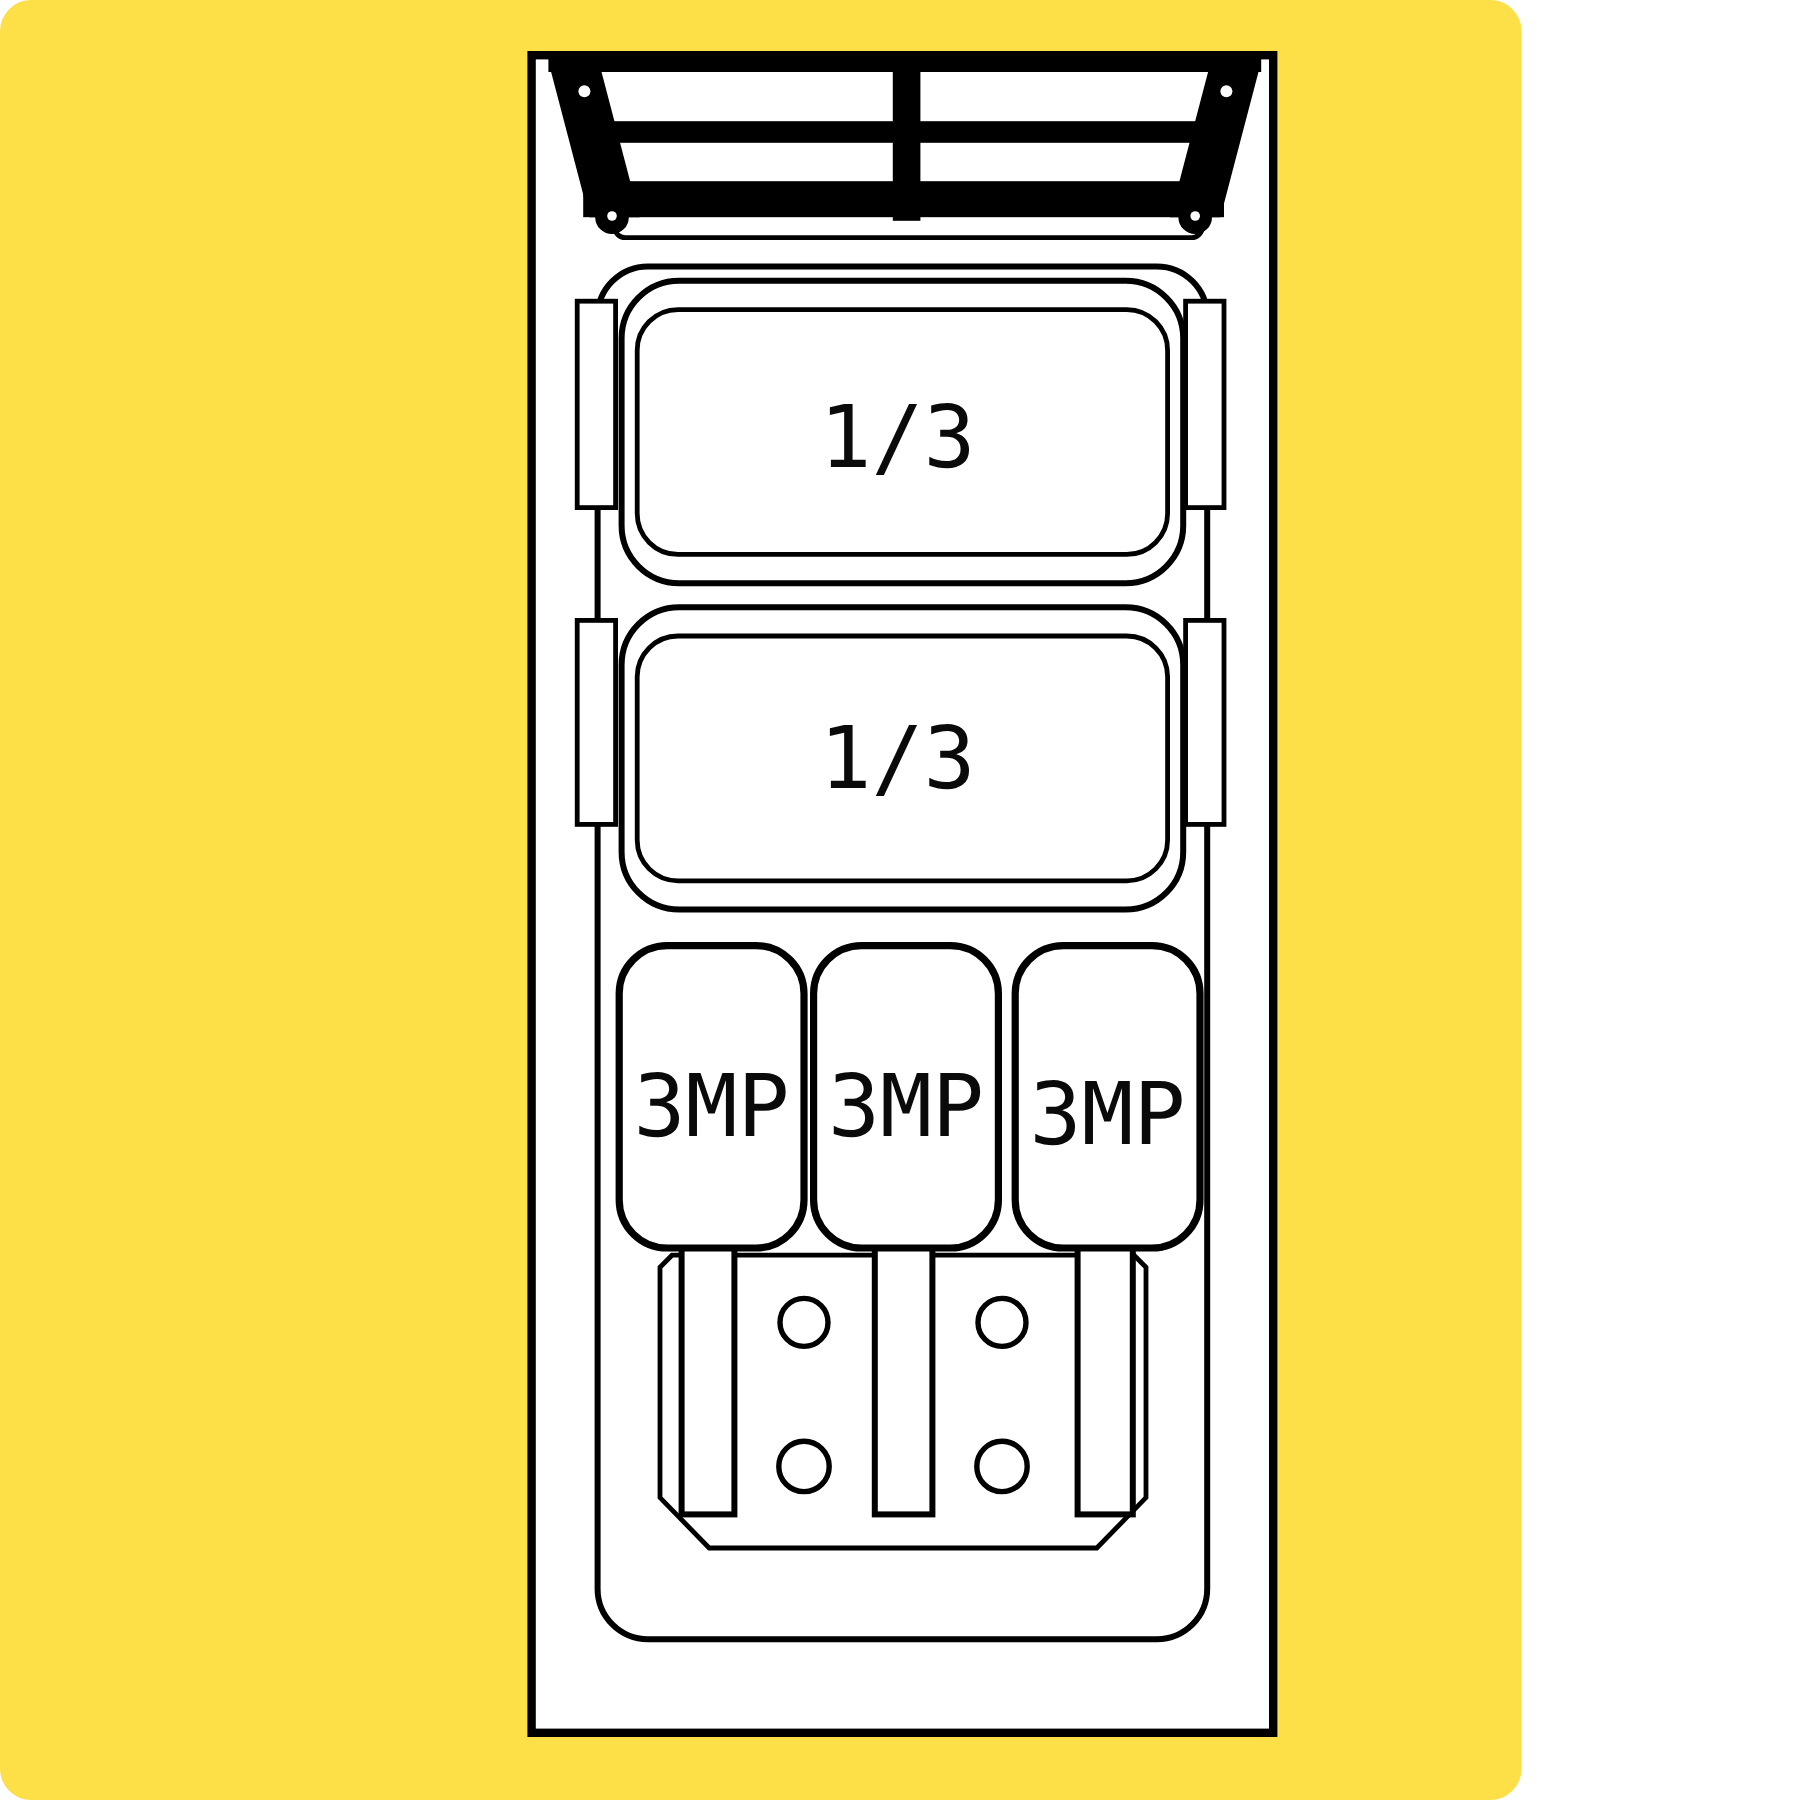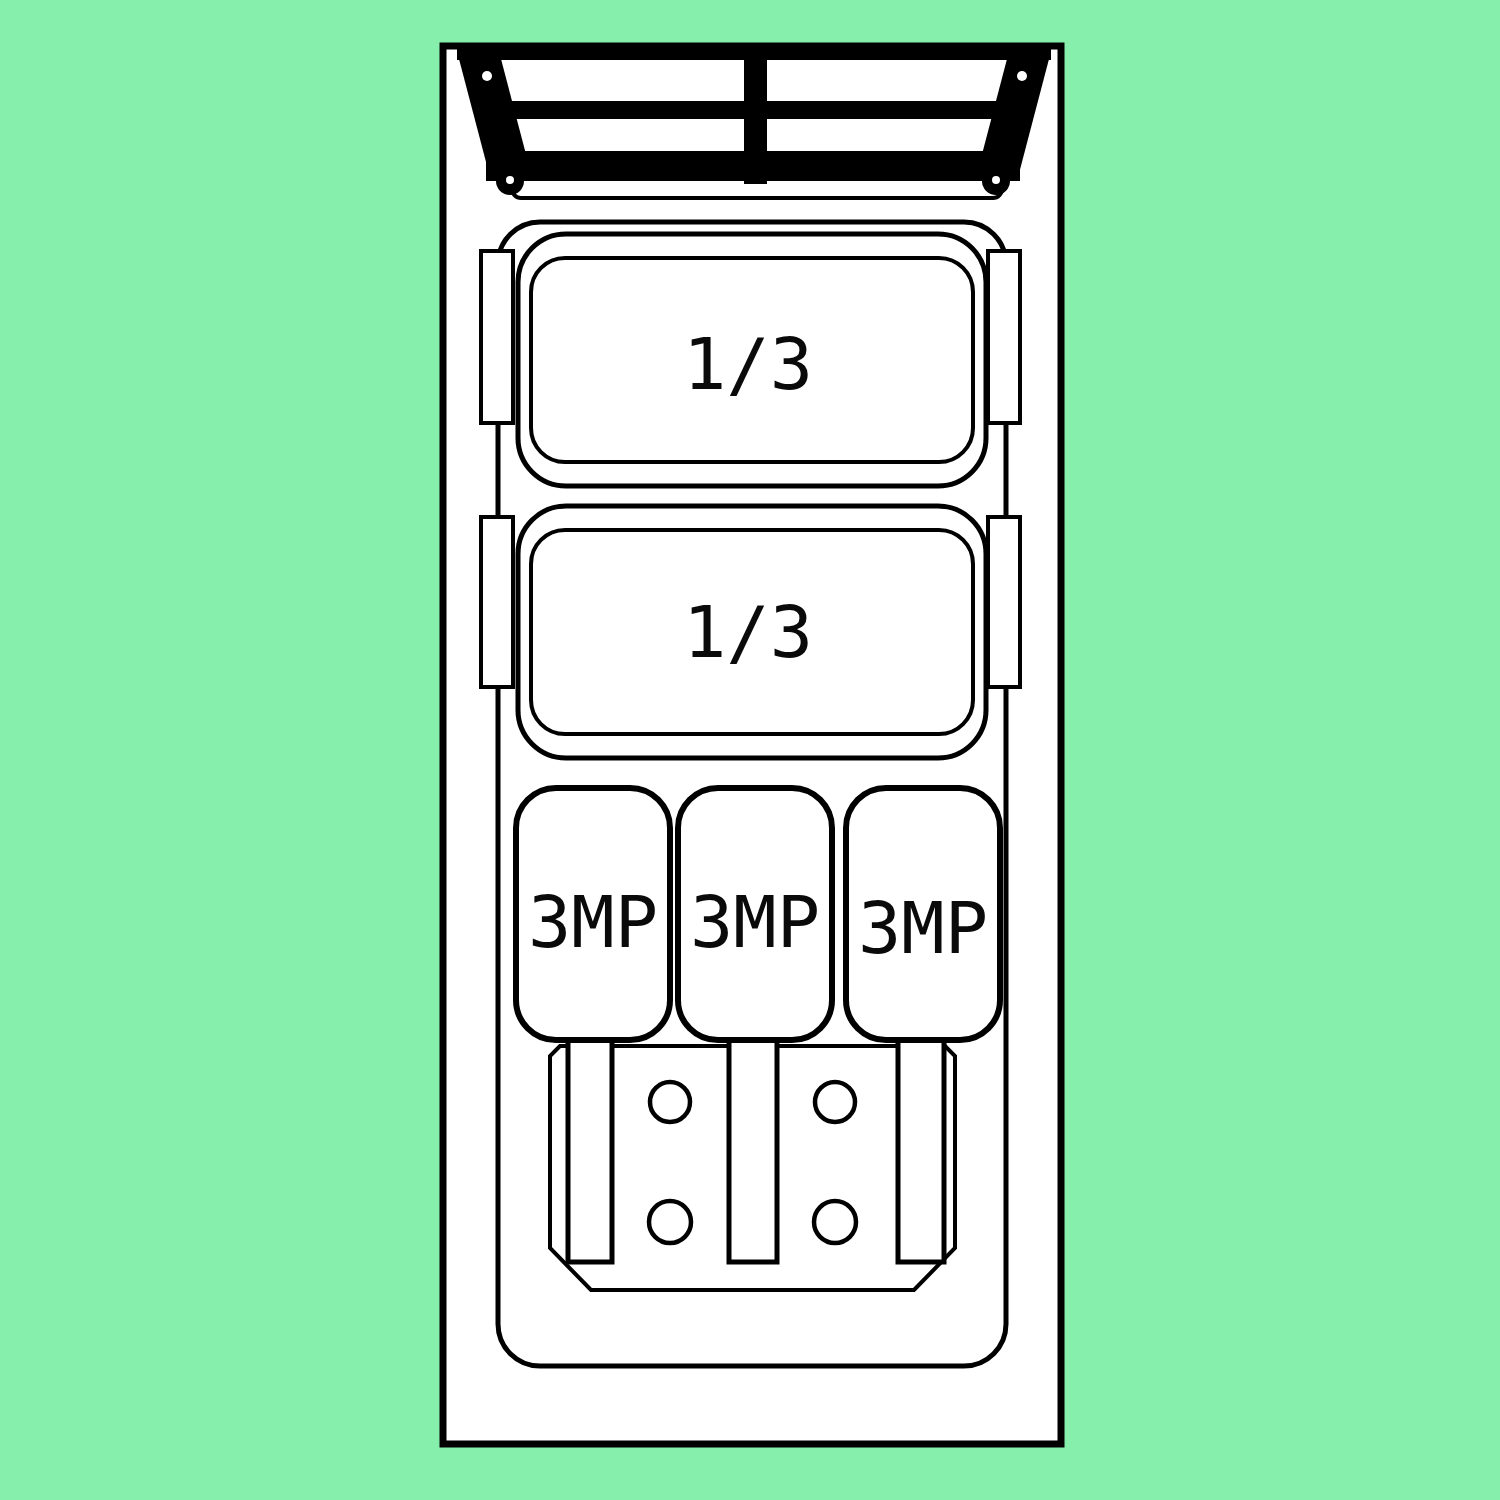--- a/index.html
+++ b/index.html
@@ -2,24 +2,25 @@
 <html><head>
 <meta charset="utf-8">
 <style>
   html, body {
     margin: 0;
     padding: 0;
     background: #ffffff;
   }
   .canvas {
     position: relative;
-    width: 1500px;
+    width: 1268px;
     height: 1500px;
-    background: #86efac;
+    background: #fde047;
     overflow: hidden;
+    border-radius: 26px;
   }
   svg { display: block; }
   .outline      { fill: #ffffff; stroke: #000000; }
   .dark         { fill: #000000; stroke: none; }
   .whitedot     { fill: #ffffff; stroke: none; }
   .pan-label {
     font-family: "DejaVu Sans Mono", "Liberation Mono", monospace;
     font-size: 72px;
     fill: #0a0a0a;
     text-anchor: middle;

